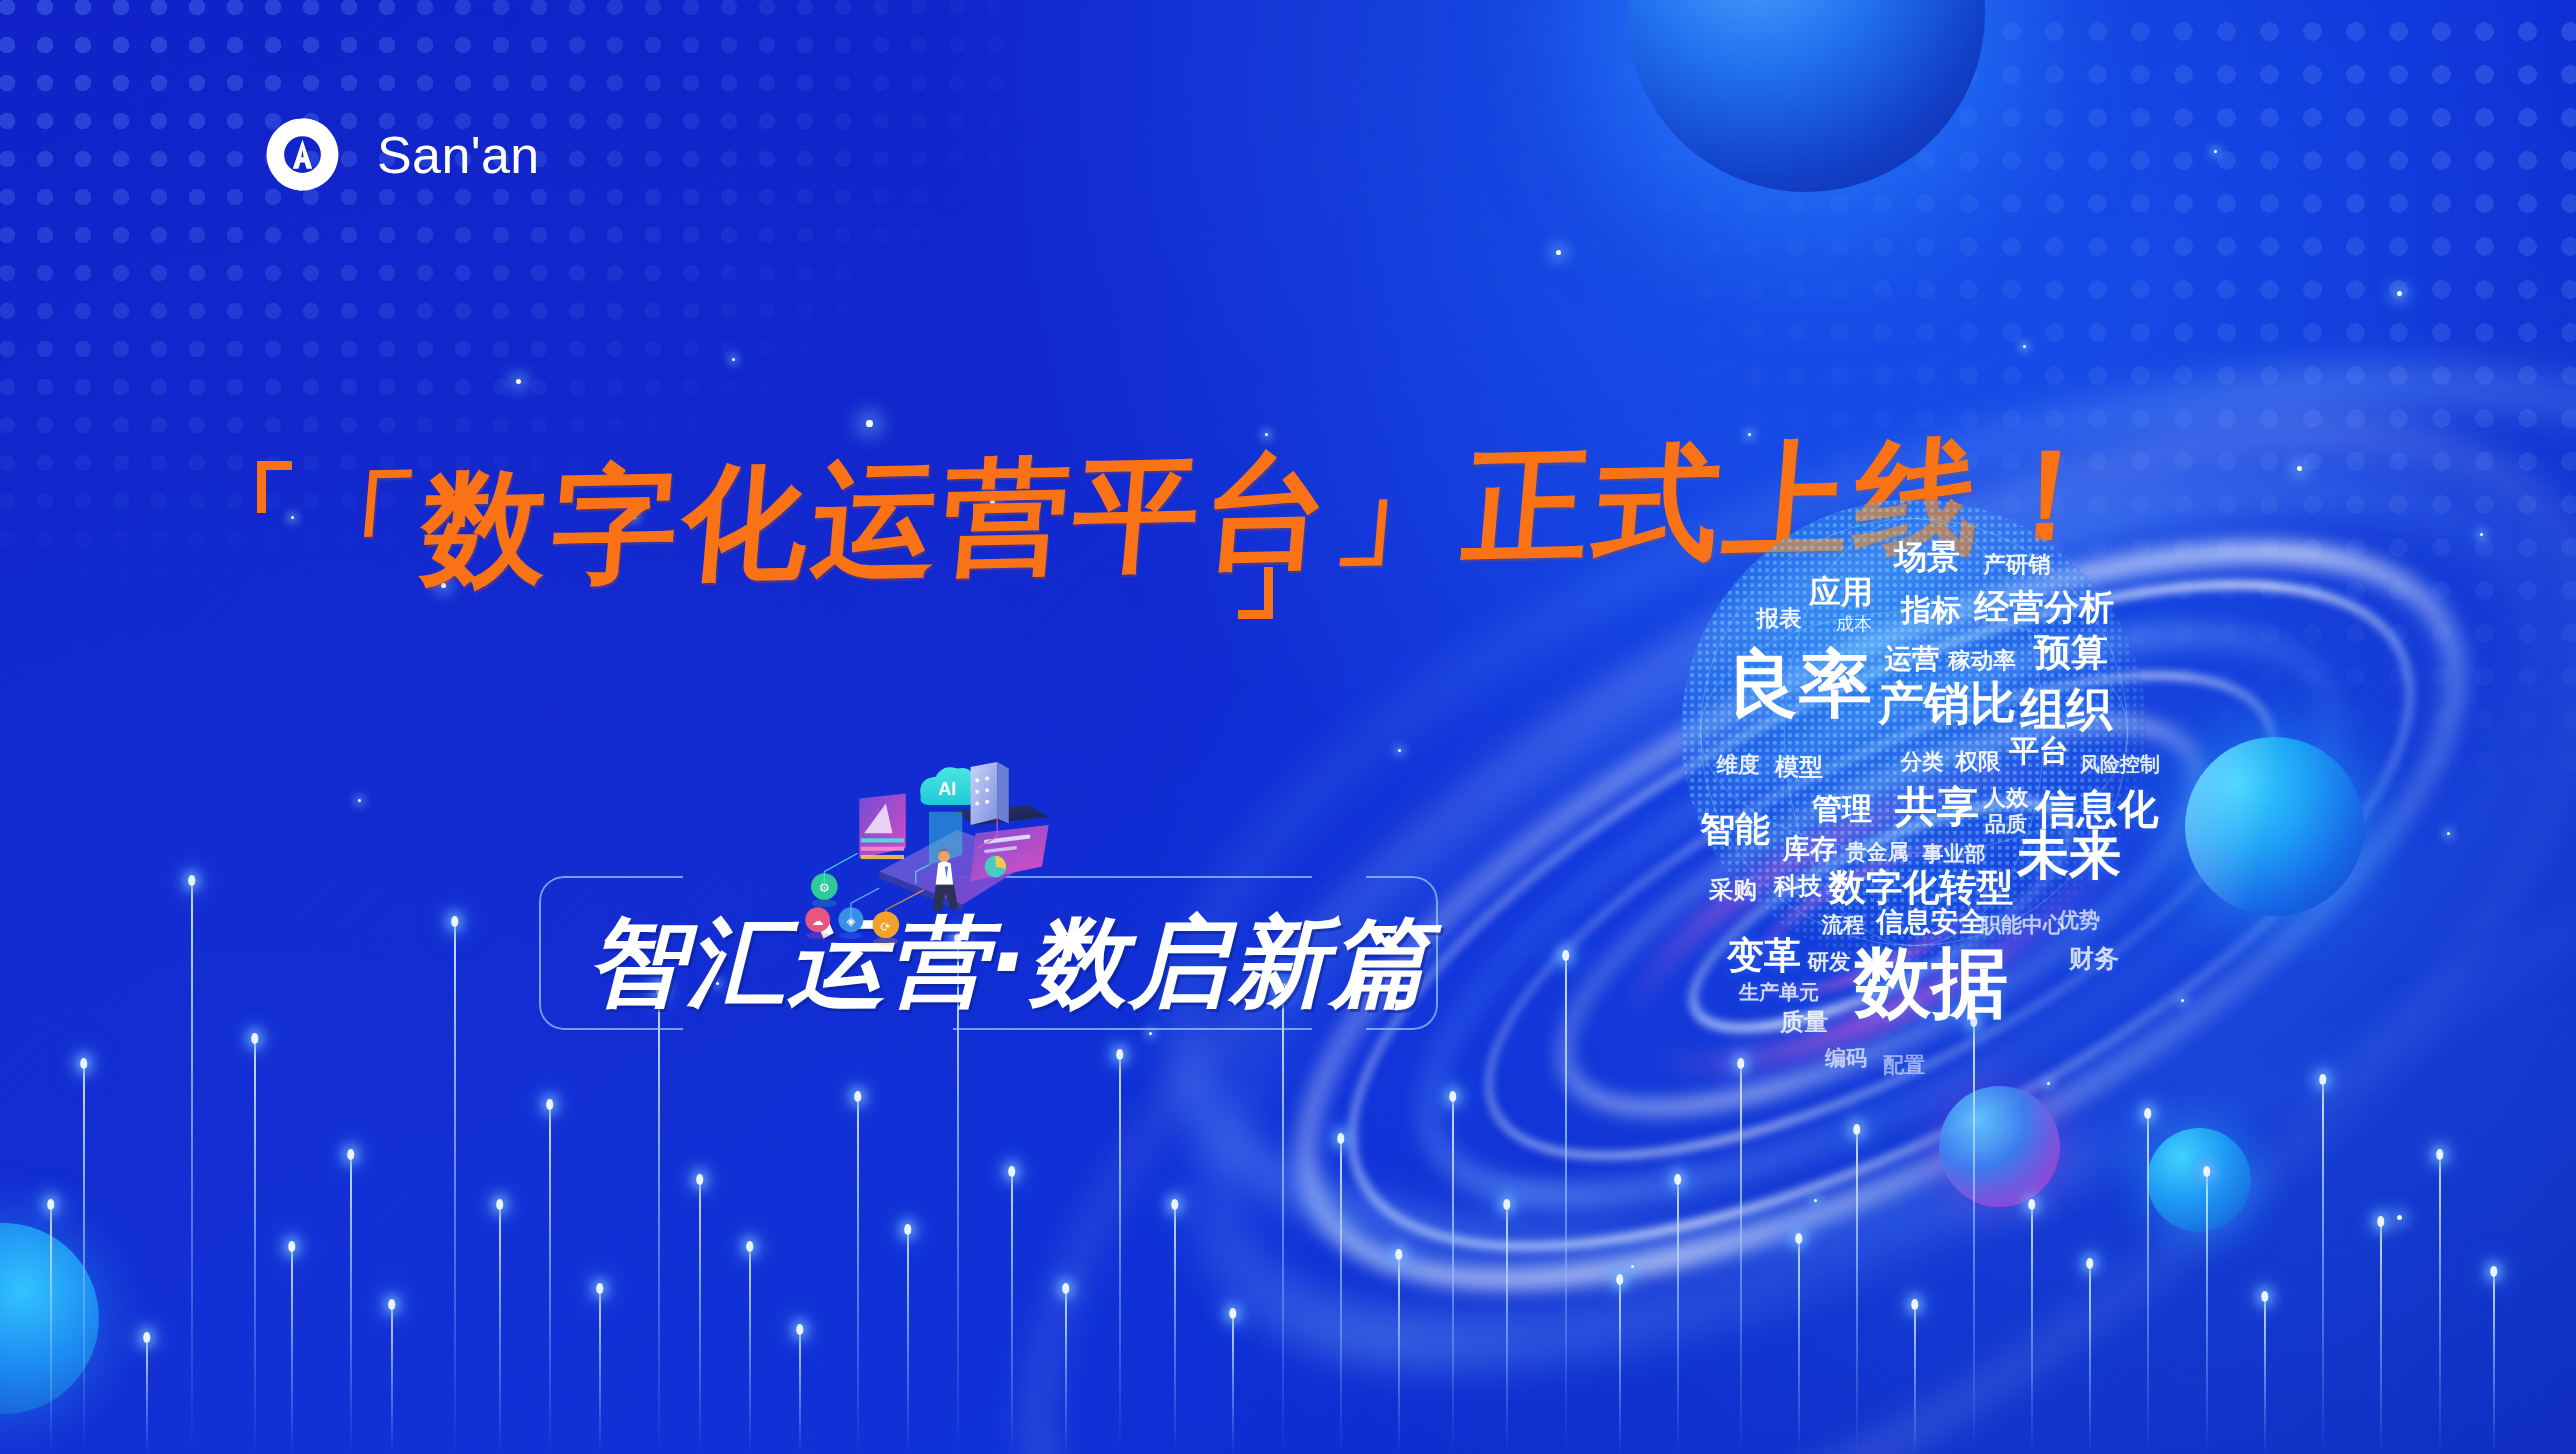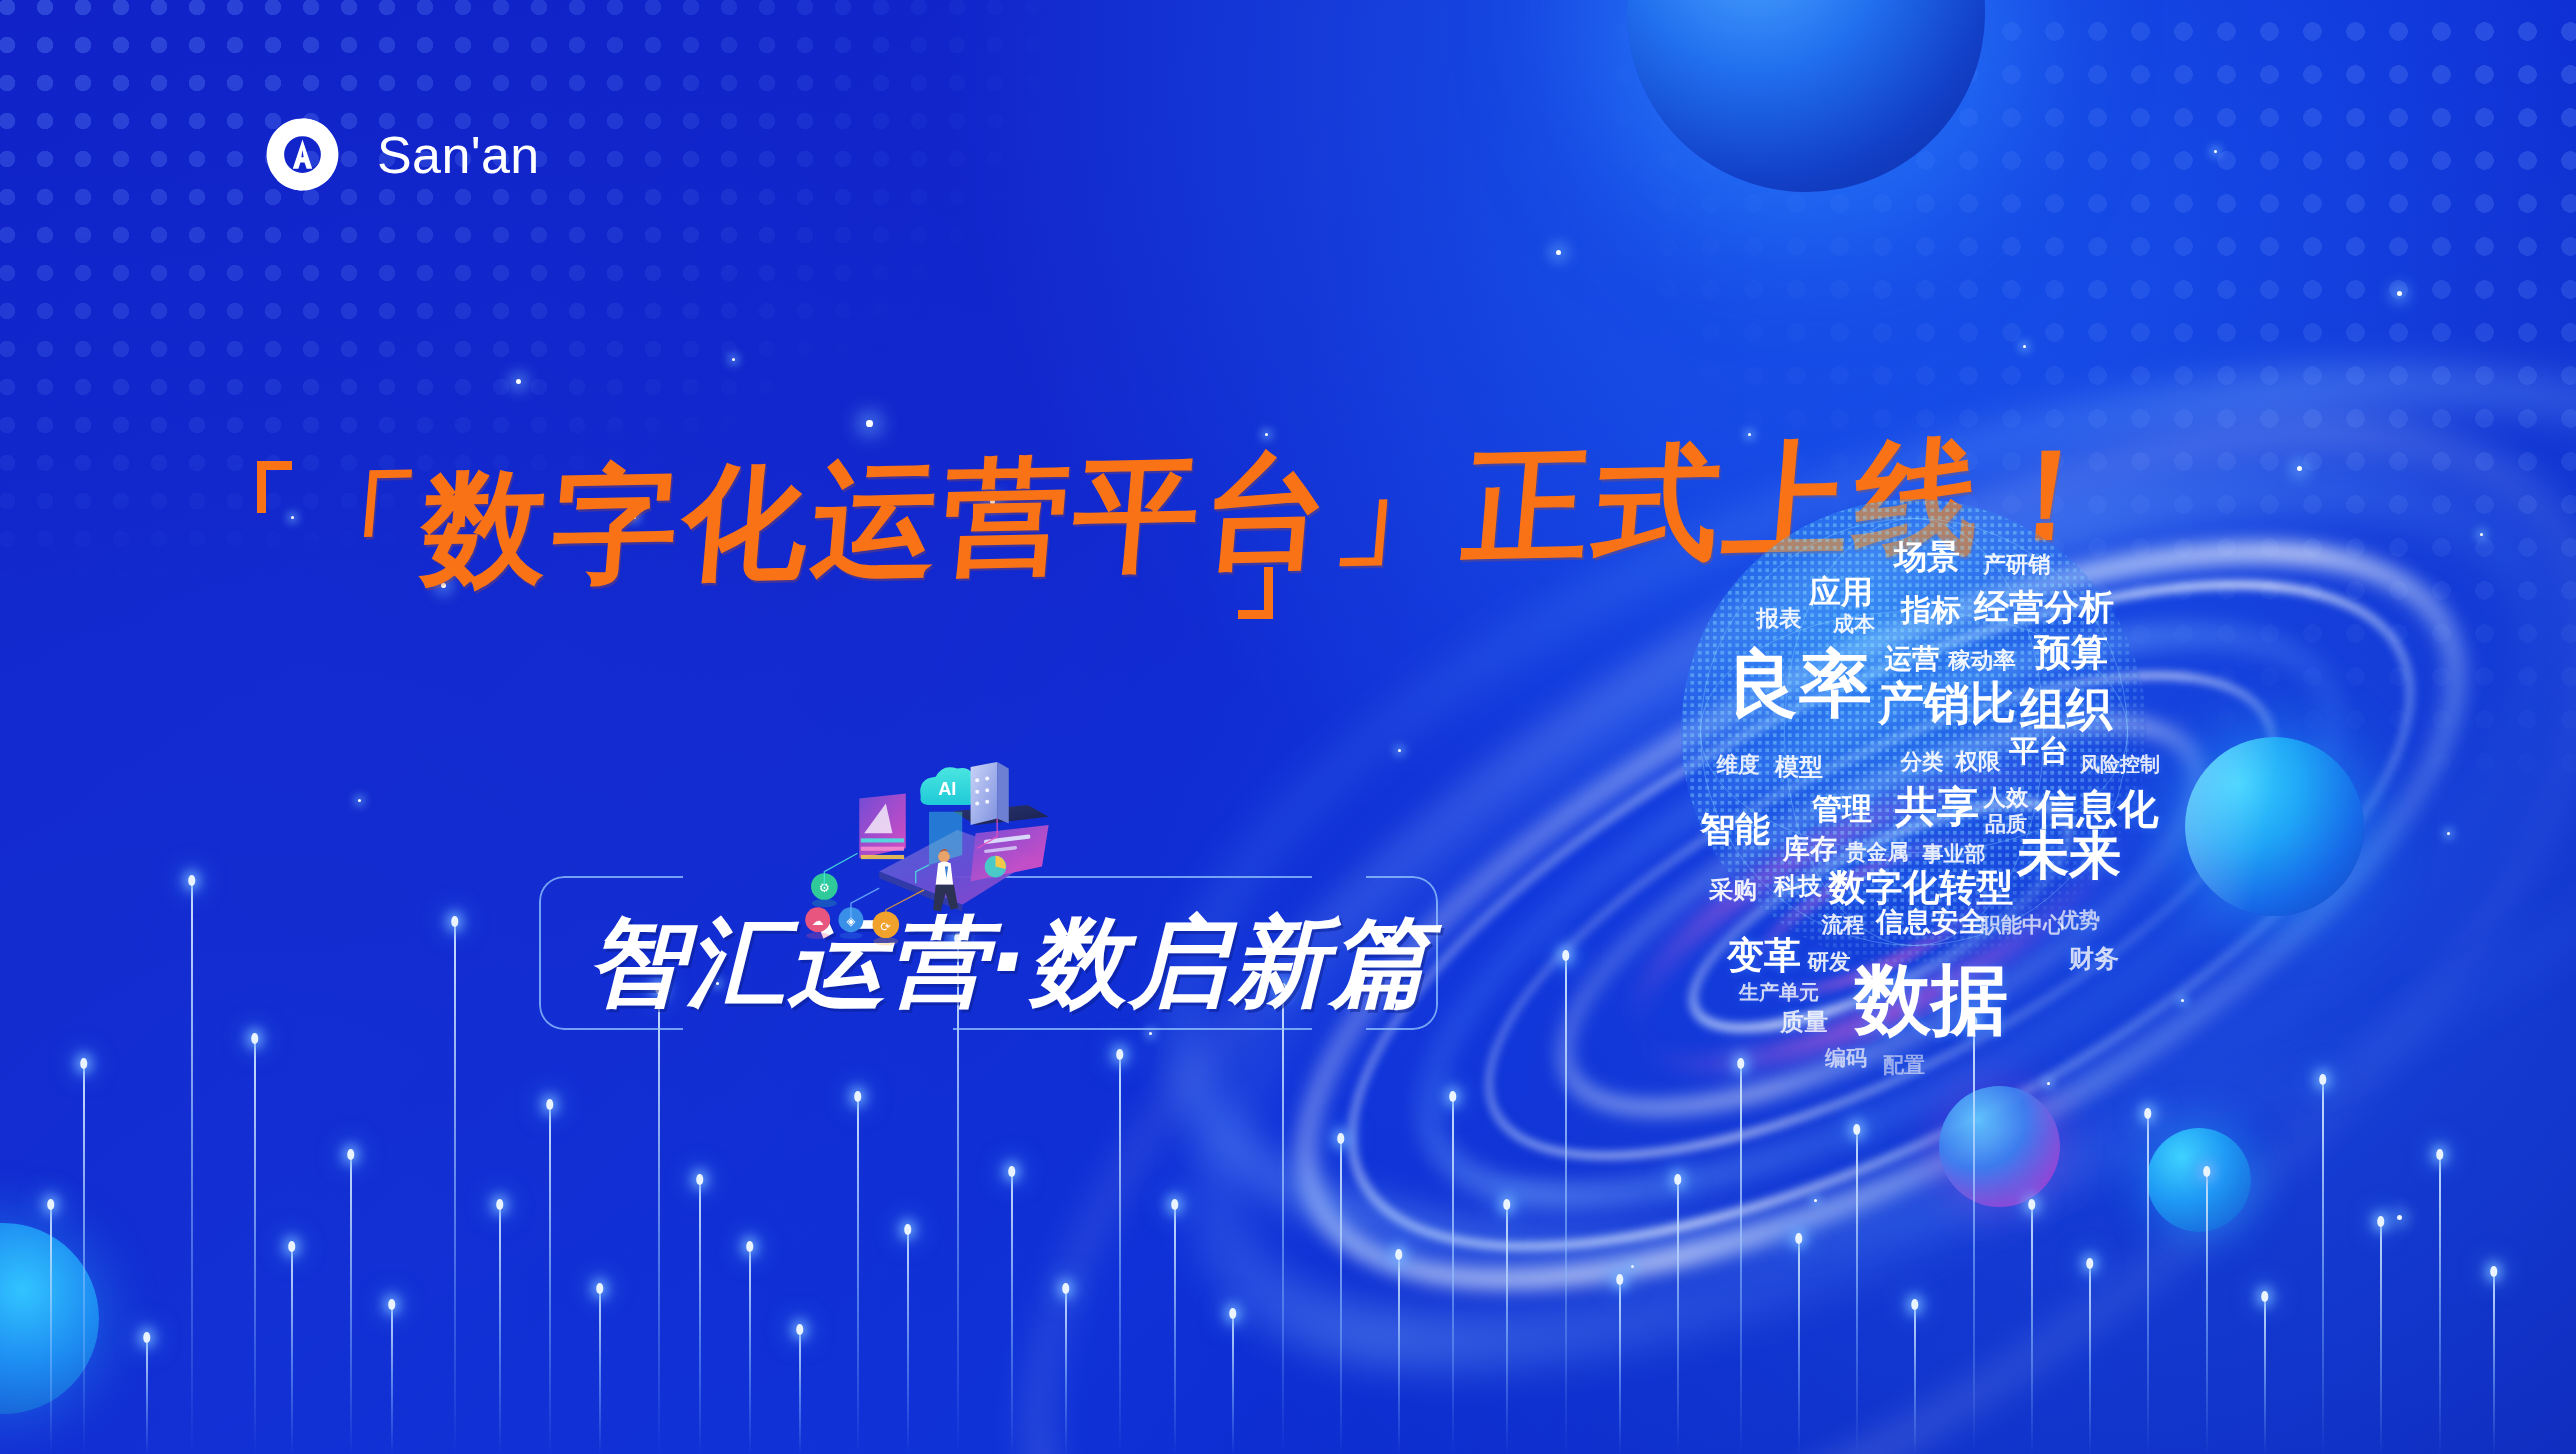--- a/index.html
+++ b/index.html
@@ -382,21 +382,21 @@
       <div class="globe-dots"></div>
     </div>
     <div class="globe-mer" style="left:4%;top:4%;width:92%;height:92%;"></div>
     <div class="globe-mer" style="left:22%;top:4%;width:56%;height:92%;"></div>
     <div class="globe-mer" style="left:4%;top:24%;width:92%;height:52%;"></div>
     <div id="wc-words">
         <div class="wc-word" style="left: 246px; top: 57px; font-size: 33px; font-weight: 700; opacity: 1;">场景</div>
         <div class="wc-word" style="left: 336px; top: 65px; font-size: 22.5px; font-weight: 600; opacity: 0.92;">产研销</div>
         <div class="wc-word" style="left: 160px; top: 93px; font-size: 32px; font-weight: 700; opacity: 1;">应用</div>
         <div class="wc-word" style="left: 98px; top: 119px; font-size: 22.5px; font-weight: 600; opacity: 0.9;">报表</div>
-        <div class="wc-word" style="left: 173px; top: 125px; font-size: 21px; font-weight: 700; opacity: 0.9;">成本</div>
+        <div class="wc-word" style="left: 173px; top: 125px; font-size: 18px; font-weight: 400; opacity: 0.9;">成本</div>
         <div class="wc-word" style="left: 250px; top: 111px; font-size: 30px; font-weight: 700; opacity: 1;">指标</div>
         <div class="wc-word" style="left: 363px; top: 108px; font-size: 35px; font-weight: 700; opacity: 1;">经营分析</div>
         <div class="wc-word" style="left: 231px; top: 160px; font-size: 27.5px; font-weight: 700; opacity: 1;">运营</div>
         <div class="wc-word" style="left: 301px; top: 161px; font-size: 22.5px; font-weight: 600; opacity: 0.92;">稼动率</div>
         <div class="wc-word" style="left: 390px; top: 153px; font-size: 37px; font-weight: 700; opacity: 1;">预算</div>
         <div class="wc-word" style="left: 118px; top: 184px; font-size: 73px; font-weight: 700; opacity: 1;">良率</div>
         <div class="wc-word" style="left: 266px; top: 204px; font-size: 46px; font-weight: 700; opacity: 1;">产销比</div>
         <div class="wc-word" style="left: 385px; top: 210px; font-size: 46px; font-weight: 700; opacity: 1;">组织</div>
         <div class="wc-word" style="left: 57px; top: 266px; font-size: 21.6px; font-weight: 600; opacity: 0.88;">维度</div>
         <div class="wc-word" style="left: 118px; top: 268px; font-size: 24px; font-weight: 600; opacity: 0.9;">模型</div>
@@ -416,21 +416,21 @@
         <div class="wc-word" style="left: 388px; top: 356px; font-size: 52px; font-weight: 700; opacity: 1;">未来</div>
         <div class="wc-word" style="left: 52px; top: 391px; font-size: 24px; font-weight: 600; opacity: 0.92;">采购</div>
         <div class="wc-word" style="left: 117px; top: 387px; font-size: 24px; font-weight: 700; opacity: 0.96;">科技</div>
         <div class="wc-word" style="left: 240px; top: 388px; font-size: 37px; font-weight: 700; opacity: 1;">数字化转型</div>
         <div class="wc-word" style="left: 162px; top: 426px; font-size: 21.6px; font-weight: 600; opacity: 0.88;">流程</div>
         <div class="wc-word" style="left: 250px; top: 423px; font-size: 27.5px; font-weight: 700; opacity: 0.96;">信息安全</div>
         <div class="wc-word" style="left: 341px; top: 426px; font-size: 21px; font-weight: 600; opacity: 0.72;">职能中心</div>
         <div class="wc-word" style="left: 398px; top: 421px; font-size: 21px; font-weight: 600; opacity: 0.7;">优势</div>
         <div class="wc-word" style="left: 83px; top: 456px; font-size: 37px; font-weight: 700; opacity: 1;">变革</div>
         <div class="wc-word" style="left: 148px; top: 463px; font-size: 21.6px; font-weight: 600; opacity: 0.88;">研发</div>
-        <div class="wc-word" style="left: 250px; top: 483px; font-size: 77px; font-weight: 700; opacity: 1; margin-top: 17px;">数据</div>
+        <div class="wc-word" style="left: 250px; top: 483px; font-size: 77px; font-weight: 700; opacity: 1;">数据</div>
         <div class="wc-word" style="left: 413px; top: 459px; font-size: 25px; font-weight: 600; opacity: 0.8;">财务</div>
         <div class="wc-word" style="left: 98px; top: 493px; font-size: 20px; font-weight: 600; opacity: 0.8;">生产单元</div>
         <div class="wc-word" style="left: 123px; top: 523px; font-size: 24px; font-weight: 600; opacity: 0.82;">质量</div>
         <div class="wc-word" style="left: 165px; top: 559px; font-size: 21px; font-weight: 600; opacity: 0.68;">编码</div>
         <div class="wc-word" style="left: 223px; top: 566px; font-size: 21px; font-weight: 600; opacity: 0.55;">配置</div>
       </div>
   </div>
 
 </div>
 

